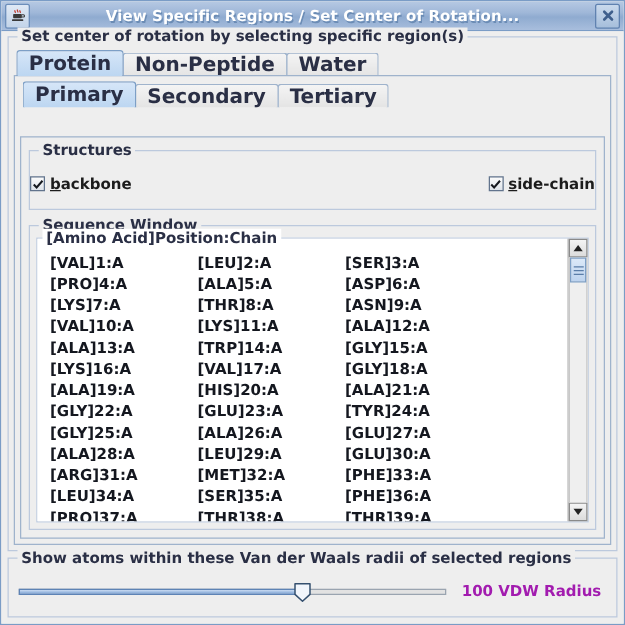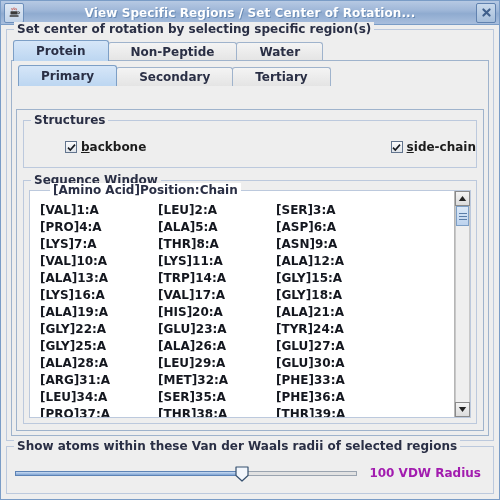--- a/index.html
+++ b/index.html
@@ -114,22 +114,22 @@
     display: flex;
     align-items: flex-end;
     height: 21px;
     padding-left: 2px;
     box-sizing: border-box;
   }
   .tab {
     position: relative;
     height: 19px;
     line-height: 18px;
-    padding: 0 22px;
-    font-size: 12px;
+    padding: 0 9px;
+    font-size: 16px;
     font-weight: bold;
     color: #2a2f45;
     background: linear-gradient(to bottom, #f4f4f4, #e4e4e4);
     border: 1px solid #9fb3cc;
     border-bottom: none;
     border-top-left-radius: 3px;
     border-top-right-radius: 3px;
     margin-right: -1px;
     cursor: pointer;
     white-space: nowrap;
@@ -173,21 +173,20 @@
     align-items: center;
     justify-content: space-between;
     gap: 22px;
     padding-top: 6px;
   }
   .checkbox-row {
     display: flex;
     align-items: center;
     gap: 4px;
     cursor: pointer;
-    margin-left: 41px;
   }
   .cb {
     width: 12px;
     height: 12px;
     box-sizing: border-box;
     border: 1px solid #62748d;
     background: linear-gradient(to bottom, #fbfbfb, #dfe4ea);
     display: flex;
     align-items: center;
     justify-content: center;
@@ -214,21 +213,21 @@
     flex: 1 1 auto;
     min-height: 0;
     border: 1px solid #bcc9dd;
     box-sizing: border-box;
     background: #ffffff;
     display: flex;
   }
   .seq-inner > .group-title {
     position: absolute;
     top: -8px;
-    left: 20px;
+    left: 4px;
     background: #ffffff;
     padding: 0 3px;
     font-size: 12px;
     font-weight: bold;
     color: #2a2f45;
     white-space: nowrap;
     z-index: 2;
     line-height: 14px;
   }
   .seq-list-wrap {

